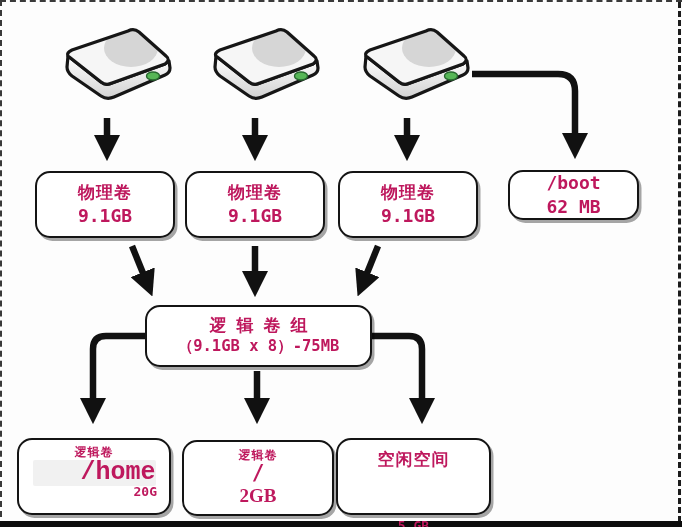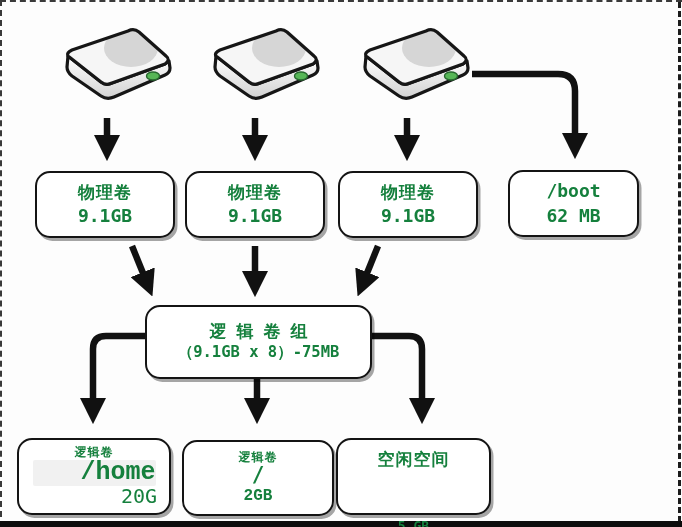--- a/index.html
+++ b/index.html
@@ -1,20 +1,20 @@
 <!DOCTYPE html>
 <html><head>
 <meta charset="utf-8">
 <style>
   html,body { margin:0; padding:0; background:#ffffff; }
   .canvas {
     position:relative; width:682px; height:527px;
     background:#fdfdfd; overflow:hidden;
     font-family:"DejaVu Sans", sans-serif;
-    color:#15803d;
+    color:#be185d;
   }
   .edge { position:absolute; }
   .edge-top    { left:0; top:0; right:0; height:0; border-top:2px dashed #3a3a3a; }
   .edge-left   { left:0; top:0; bottom:0; width:0; border-left:2px dashed #3a3a3a; }
   .edge-right  { right:1px; top:2px; bottom:5px; width:0; border-right:3px dashed #1c1c1c; }
   .edge-bottom { left:0; right:0; bottom:0; height:6px; background:#0c0c0c; }
 
   svg.layer { position:absolute; left:0; top:0; }
 
   .box {
@@ -23,36 +23,36 @@
     box-shadow:2.5px 3px 0 rgba(0,0,0,0.35);
     display:flex; flex-direction:column; align-items:center; justify-content:center;
     text-align:center; line-height:1.25;
   }
   .cjk  { font-weight:bold; font-size:17px; letter-spacing:1px; }
   .mono { font-family:"DejaVu Sans Mono", monospace; font-weight:bold; font-size:18px; }
 
   .box-pv1  { left:35px;  top:171px; width:140px; height:67px; gap:2px; }
   .box-pv2  { left:185px; top:171px; width:140px; height:67px; gap:2px; }
   .box-pv3  { left:338px; top:171px; width:140px; height:67px; gap:2px; }
-  .box-boot { left:508px; top:170px; width:131px; height:67px; gap:2px; }
+  .box-boot { left:508px; top:170px; width:131px; height:50px; gap:2px; }
 
-  .box-vg   { left:145px; top:305px; width:227px; height:74px; gap:1px; }
+  .box-vg   { left:145px; top:305px; width:227px; height:62px; gap:1px; }
   .vg-title { font-weight:bold; font-size:17px; letter-spacing:10px; margin-left:10px; }
   .vg-size  { font-family:"DejaVu Sans Mono", monospace; font-weight:bold; font-size:15.5px; }
 
   .box-lvhome { left:17px;  top:438px; width:154px; height:77px; padding:5px 0 4px; justify-content:flex-start; }
   .lv-title   { font-weight:bold; font-size:12px; letter-spacing:1px; }
   .home-mount { font-family:Liberation Mono, monospace; font-weight:bold; font-size:25px; line-height:1.05;
                 background:#f1f1f1; width:82%; border-radius:2px;text-align:right; }
-  .home-size  { font-family:"DejaVu Sans Mono", monospace; font-weight:normal; font-size:20px;
+  .home-size  { font-family:"DejaVu Sans Mono", monospace; font-weight:bold; font-size:13px;
                 align-self:flex-end; margin:-2px 12px 0 0; }
 
   .box-lvroot { left:182px; top:440px; width:152px; height:76px; gap:0; }
   .root-mount { font-family:"DejaVu Sans Mono", monospace; font-weight:bold; font-size:21px; line-height:1.0; }
-  .root-size  { font-family:Liberation Mono, monospace; font-weight:bold; font-size:16px; }
+  .root-size  { font-family:Liberation Serif, serif; font-weight:bold; font-size:19px; }
 
   .box-free { left:336px; top:438px; width:155px; height:77px; justify-content:space-between; padding:9px 0 8px; }
   .free-size{ font-family:"DejaVu Sans Mono", monospace; font-weight:bold; font-size:13px;margin-top:48px; }
 </style>
 </head>
 <body>
 
 <div class="canvas">
 
   <div class="edge edge-top"></div>

